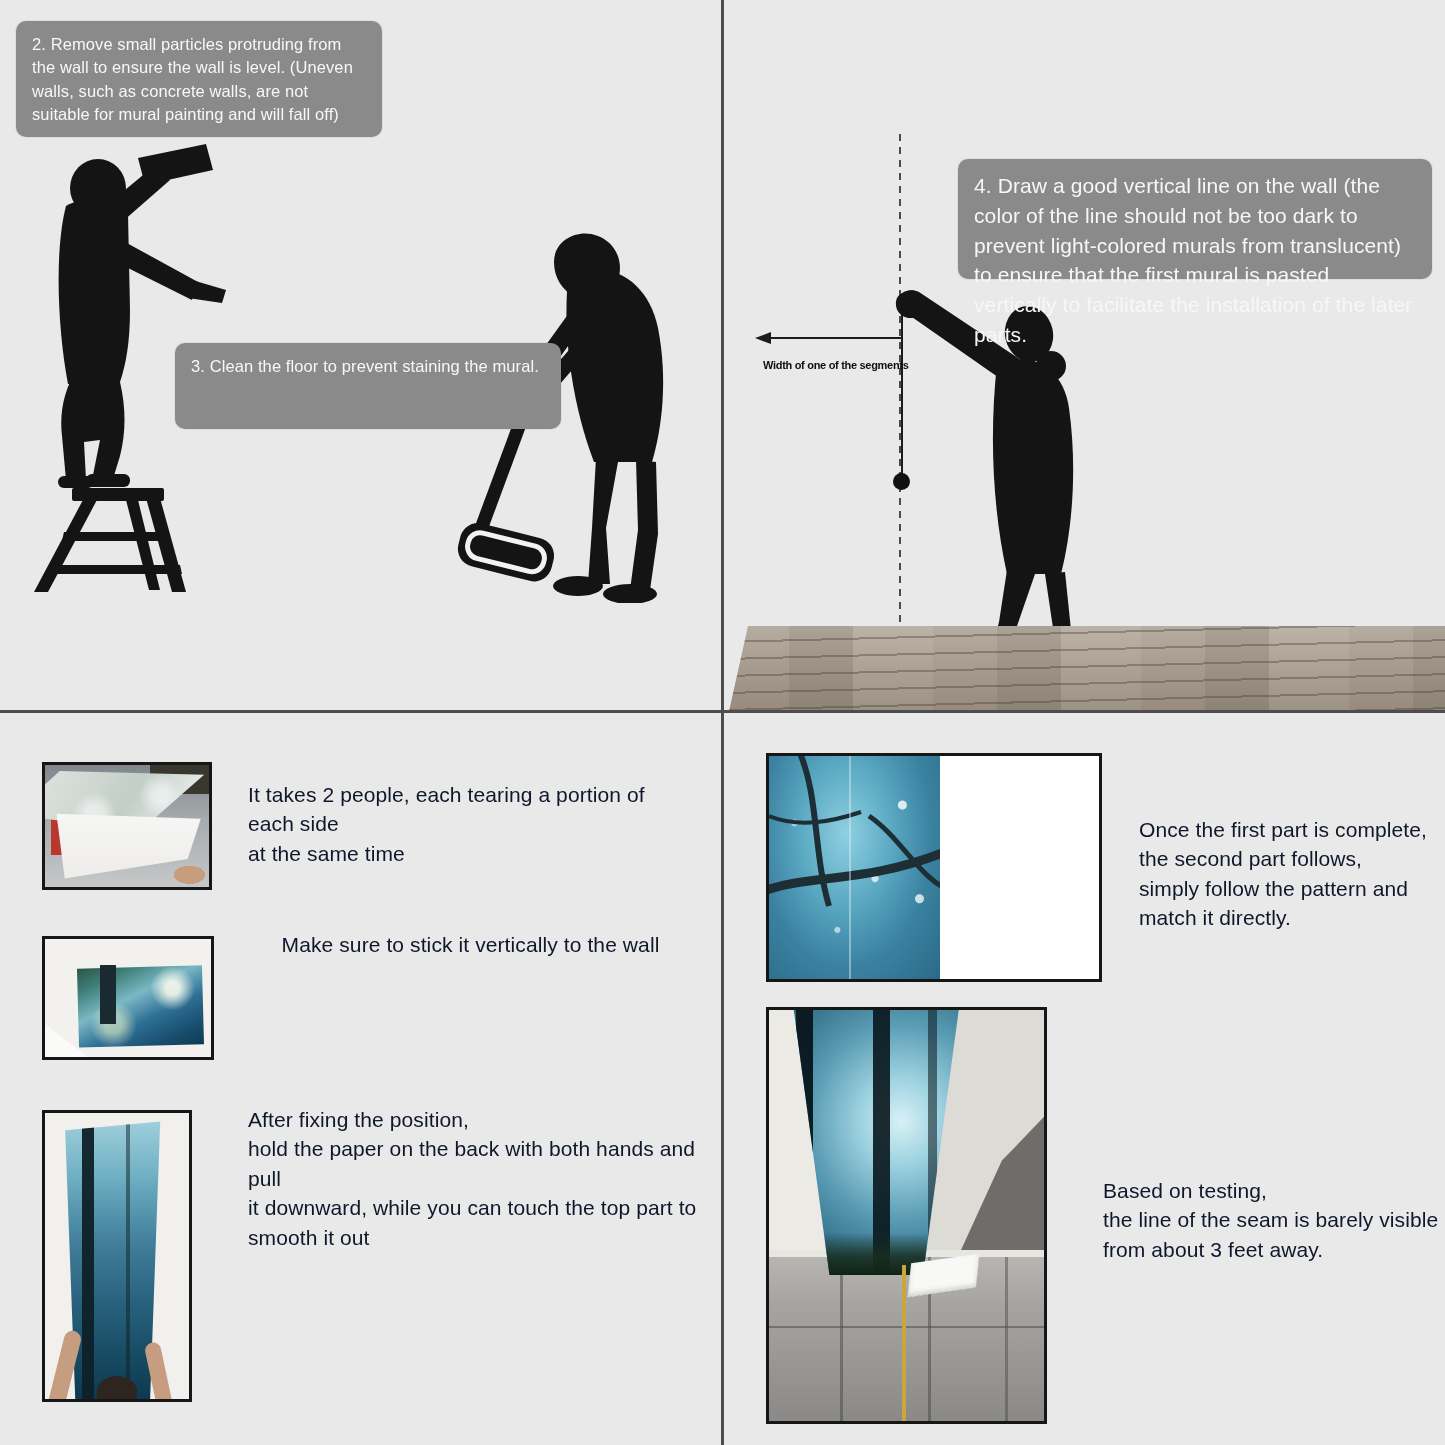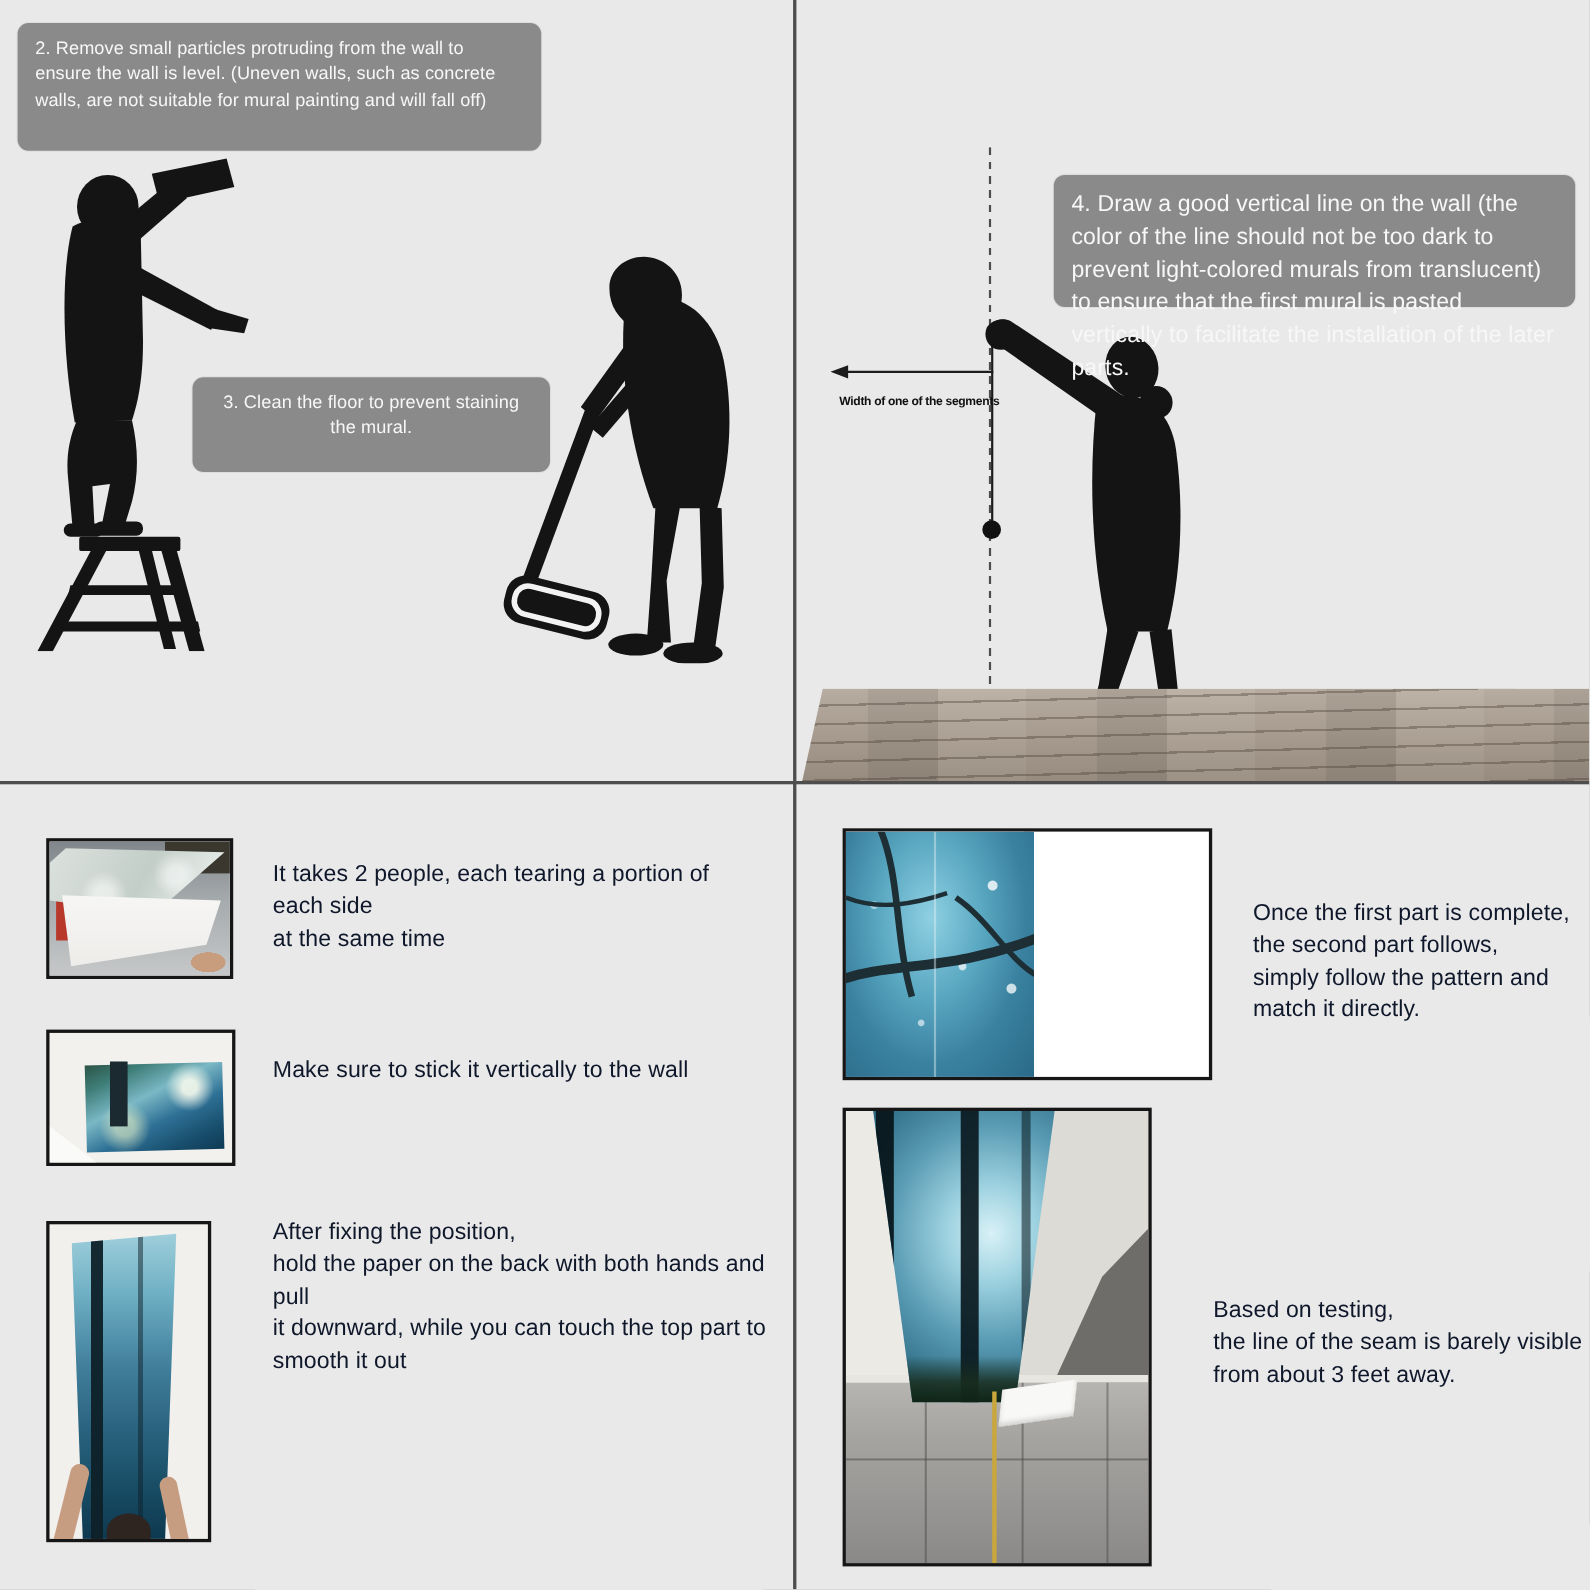--- a/index.html
+++ b/index.html
@@ -17,22 +17,22 @@
 
   
   .bubble {
     position:absolute; box-sizing:border-box;
     background:#8a8a8a; border-radius:10px;
     color:#f7f7f7; padding:12px 16px;
     font-size:16.5px; line-height:1.42; letter-spacing:.1px;
     box-shadow:0 0 0 1px rgba(0,0,0,.05);
     z-index:5;
   }
-  .bubble2 { left:16px; top:21px; width:476px; height:116px; }
-  .bubble3 { left:175px; top:343px; width:325px; height:86px;text-align:center; }
+  .bubble2 { left:16px; top:21px; width:366px; height:116px; }
+  .bubble3 { left:175px; top:343px; width:386px; height:86px; }
   .bubble4 { left:958px; top:159px; width:474px; height:120px; font-size:21px; }
 
   .sil { fill:#141414; }
 
   .preline { white-space:pre-line; }
 
   
   .dashed-line {
     left:899px; top:134px; width:2px; height:492px;
     background:repeating-linear-gradient(180deg,#4c4c4c 0 7px, rgba(0,0,0,0) 7px 13px);
@@ -146,21 +146,21 @@
       linear-gradient(180deg, rgba(0,0,0,0) 84%, rgba(26,46,30,.85) 93%, #0f2416 100%),
       linear-gradient(90deg, rgba(0,0,0,0) 10%, rgba(8,22,28,.95) 10% 16%, rgba(0,0,0,0) 16% 38%, rgba(8,22,28,.9) 38% 44%, rgba(0,0,0,0) 44% 58%, rgba(8,22,28,.55) 58% 61%, rgba(0,0,0,0) 61% 78%, rgba(8,22,28,.8) 78% 82%, rgba(0,0,0,0) 82%),
       radial-gradient(ellipse at 48% 42%, #d8f1f6 0%, #9ed2e0 20%, #5a9cb4 45%, #2e6d86 70%, #16475c 95%);
   }
   .photo-tall .tape { left:48.5%; top:62%; width:1.3%; height:38%; background:#c9a73c; }
   .photo-tall .paper { left:51%; top:60.5%; width:25%; height:8%; background:#f8f8f6; transform:rotate(-8deg) skewX(-14deg); box-shadow:inset 0 -3px 5px rgba(0,0,0,.15); }
 
   
   .tip { position:absolute; font-size:21px; line-height:1.4; color:#0f172a; letter-spacing:.1px; }
   .tip1 { left:248px; top:780px; width:445px; }
-  .tip2 { left:248px; top:958px; width:445px; }
+  .tip2 { left:248px; top:930px; width:445px;text-align:center; }
   .tip3 { left:248px; top:1105px; width:450px; }
   .tipr1 { left:1139px; top:815px; width:315px; }
   .tipr2 { left:1103px; top:1176px; width:345px; }
 </style>
 </head>
 <body>
 
 <div class="canvas">
 
   <div class="bubble bubble2 preline">2. Remove small particles protruding from the wall to ensure the wall is level. (Uneven walls, such as concrete walls, are not suitable for mural painting and will fall off)</div>

